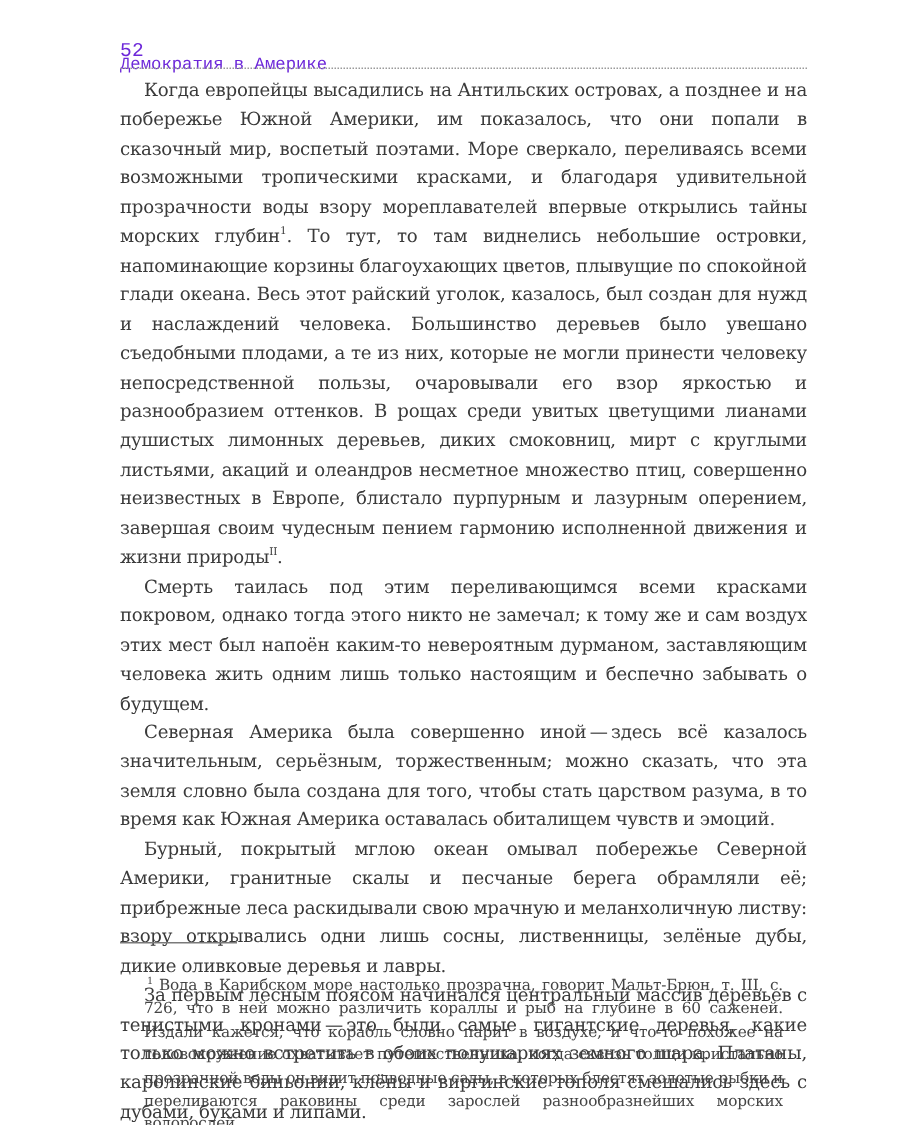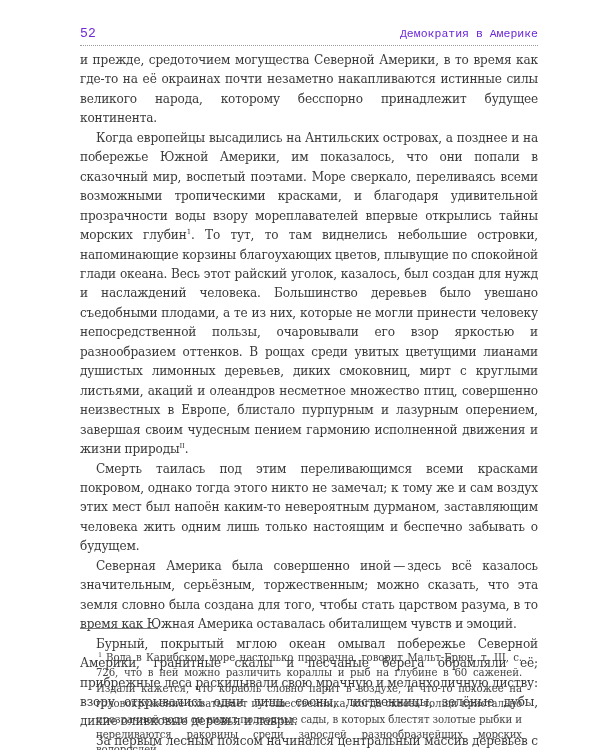--- a/index.html
+++ b/index.html
@@ -34,22 +34,22 @@
       position: absolute;
       left: 0;
       top: 0;
       font-size: 13px;
       letter-spacing: 0.2px;
     }
     .book-title {
       position: absolute;
       left: 0;
       right: 0;
-      top: 1px;
-      text-align: right;
+      top: 11px;
+      text-align: left;
       font-size: 11.5px;
     }
     .head-rule {
       position: absolute;
       top: 45px;
       left: 0;
       width: 458px;
       height: 0;
       border-top: 1px dotted #9a9a9a;
     }
@@ -114,21 +114,20 @@
 
 <div class="page">
 
   <div class="running-head">
     <span class="page-number">52</span>
     <span class="book-title">Демократия в Америке</span>
   </div>
   <div class="head-rule"></div>
 
   <div class="body-text">
-    <p class="cont">и прежде, средоточием могущества Северной Америки, в то время как где-то на её окраинах почти незаметно накапливаются истинные силы великого народа, кото­рому бесспорно принадлежит будущее континента.</p>
     <p><span>Когда европейцы высадились на Антильских островах, а позднее и на побере­жье Южной Америки, им показалось, что они попали в сказочный мир, воспетый поэтами. Море сверкало, переливаясь всеми возможными тропическими краска­ми, и благодаря удивительной прозрачности воды взору мореплавателей впервые открылись тайны морских глубин</span><sup class="ref">1</sup><span>. То тут, то там виднелись небольшие островки, напоминающие корзины благоухающих цветов, плывущие по спокойной глади океана. Весь этот райский уголок, казалось, был создан для нужд и наслаждений человека. Большинство деревьев было увешано съедобными плодами, а те из них, которые не могли принести человеку непосредственной пользы, очаровывали его взор яркостью и разнообразием оттенков. В рощах среди увитых цветущими лиа­нами душистых лимонных деревьев, диких смоковниц, мирт с круглыми листьями, акаций и олеандров несметное множество птиц, совершенно неизвестных в Евро­пе, блистало пурпурным и лазурным оперением, завершая своим чудесным пени­ем гармонию исполненной движения и жизни природы</span><sup class="ref">II</sup><span>.</span></p>
     <p>Смерть таилась под этим переливающимся всеми красками покровом, одна­ко тогда этого никто не замечал; к тому же и сам воздух этих мест был напоён ка­ким-то невероятным дурманом, заставляющим человека жить одним лишь толь­ко настоящим и беспечно забывать о будущем.</p>
     <p>Северная Америка была совершенно иной — здесь всё казалось значительным, серьёзным, торжественным; можно сказать, что эта земля словно была создана для того, чтобы стать царством разума, в то время как Южная Америка оставалась обиталищем чувств и эмоций.</p>
     <p>Бурный, покрытый мглою океан омывал побережье Северной Америки, гранит­ные скалы и песчаные берега обрамляли её; прибрежные леса раскидывали свою мрачную и меланхоличную листву: взору открывались одни лишь сосны, листвен­ницы, зелёные дубы, дикие оливковые деревья и лавры.</p>
     <p>За первым лесным поясом начинался центральный массив деревьев с тенисты­ми кронами — это были самые гигантские деревья, какие только можно встретить в обоих полушариях земного шара. Платаны, каролинские биньонии, клёны и вир­гинские тополя смешались здесь с дубами, буками и липами.</p>
 
   </div>
 
   <div class="fn-rule"></div>
 

